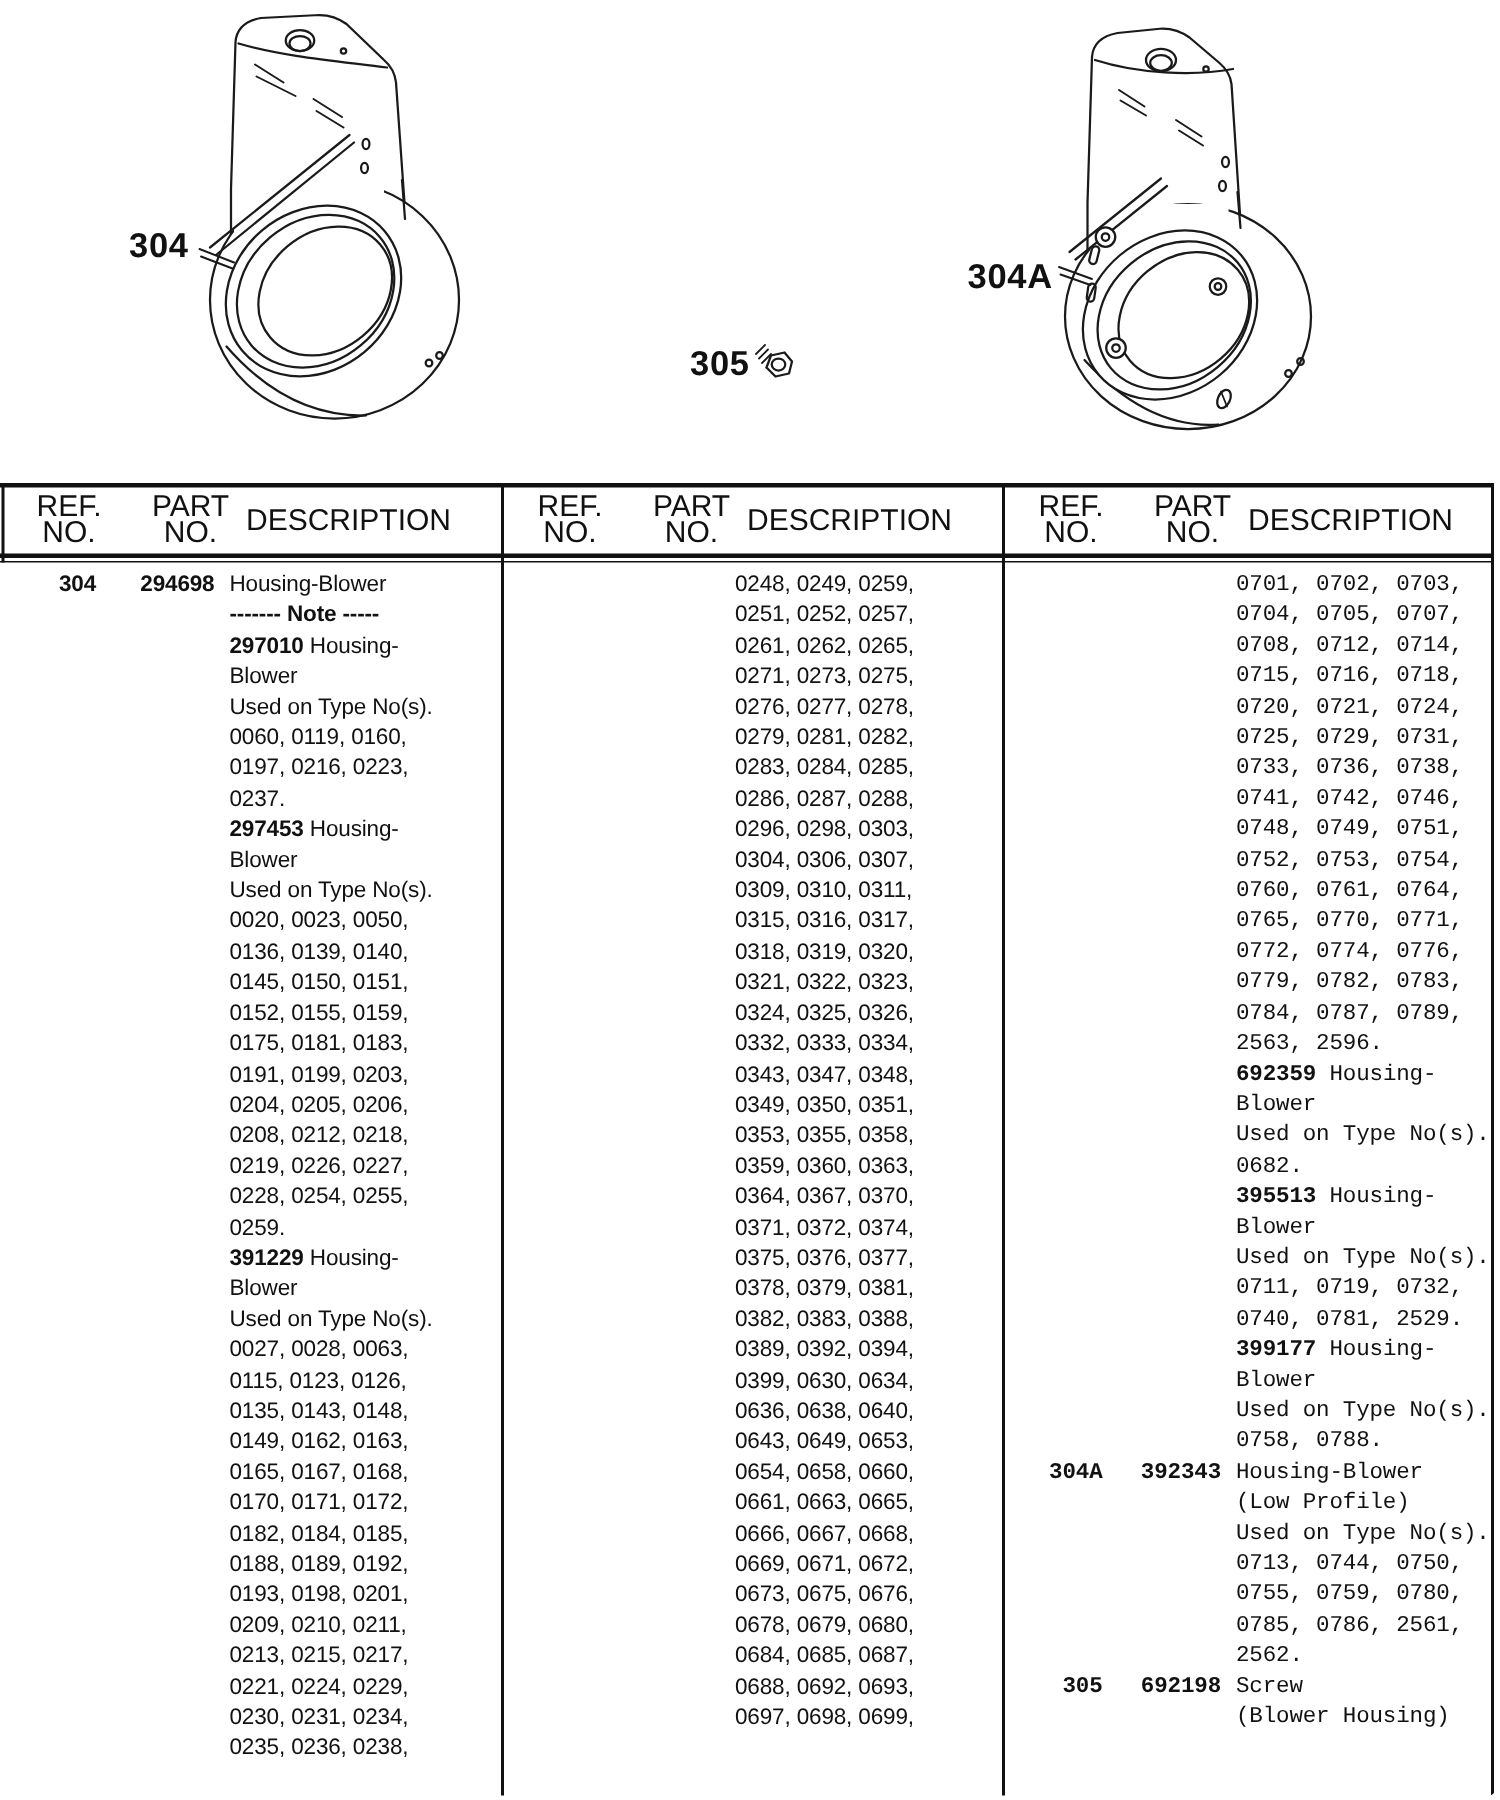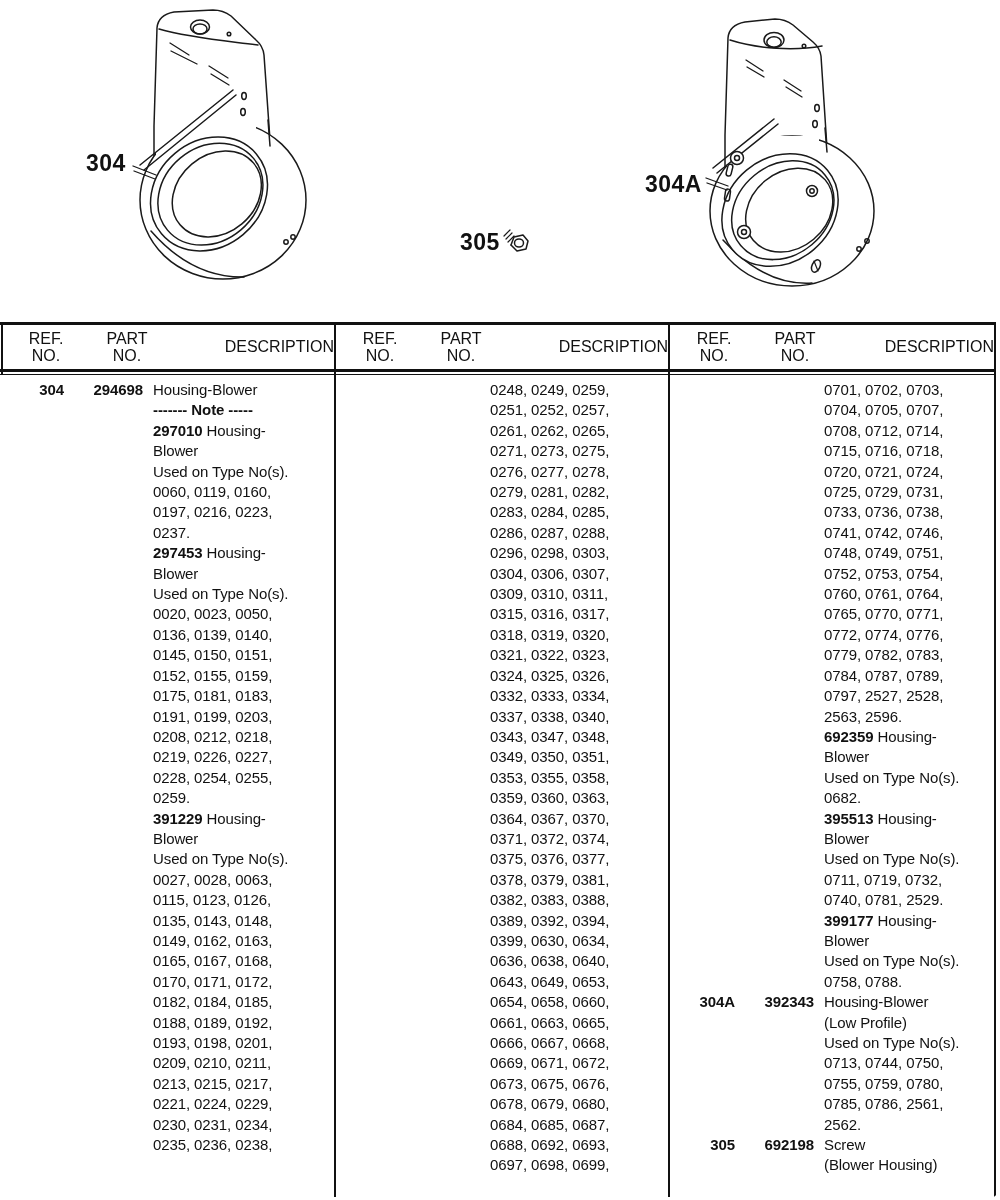--- a/index.html
+++ b/index.html
@@ -14,23 +14,23 @@
   
   .hrule{position:absolute;left:0;width:996px;background:#111;}
   .rule-top{top:322px;height:3px;}
   .rule-head{top:369px;height:3px;}
   .rule-head2{top:374px;height:1px;}
   .vline{position:absolute;background:#111;width:2px;top:322px;height:875px;}
   .v1{left:334px;} .v2{left:668px;} .v3{left:994px;}
   .v0{left:1px;height:53px;}
   
   .thead-panel{position:absolute;top:326px;height:42px;display:grid;
-               grid-template-columns:88px 74px 1fr;align-items:center;font-size:16px;}
+               grid-template-columns:88px 74px 1fr;align-items:center;font-size:20px;}
   .th-stack{text-align:center;line-height:17px;}
-  .th-desc{text-align:right;}
+  .th-desc{text-align:left;}
   
   .tbody-panel{position:absolute;top:380px;}
   .line{display:grid;grid-template-columns:64px 79px 1fr;line-height:20.4px;
         font-size:15px;letter-spacing:-0.1px;white-space:pre;}
   .cell{display:block;}
   .ref,.part{text-align:right;font-weight:700;}
   .desc{padding-left:10px;}
   .b{font-weight:700;}
 </style>
 </head>
@@ -168,20 +168,21 @@
       <div class="line"><span class="cell ref"></span><span class="cell part"></span><span class="cell desc"><span>0237.</span></span></div>
       <div class="line"><span class="cell ref"></span><span class="cell part"></span><span class="cell desc"><span class="b">297453</span><span> Housing-</span></span></div>
       <div class="line"><span class="cell ref"></span><span class="cell part"></span><span class="cell desc"><span>Blower</span></span></div>
       <div class="line"><span class="cell ref"></span><span class="cell part"></span><span class="cell desc"><span>Used on Type No(s).</span></span></div>
       <div class="line"><span class="cell ref"></span><span class="cell part"></span><span class="cell desc"><span>0020, 0023, 0050,</span></span></div>
       <div class="line"><span class="cell ref"></span><span class="cell part"></span><span class="cell desc"><span>0136, 0139, 0140,</span></span></div>
       <div class="line"><span class="cell ref"></span><span class="cell part"></span><span class="cell desc"><span>0145, 0150, 0151,</span></span></div>
       <div class="line"><span class="cell ref"></span><span class="cell part"></span><span class="cell desc"><span>0152, 0155, 0159,</span></span></div>
       <div class="line"><span class="cell ref"></span><span class="cell part"></span><span class="cell desc"><span>0175, 0181, 0183,</span></span></div>
       <div class="line"><span class="cell ref"></span><span class="cell part"></span><span class="cell desc"><span>0191, 0199, 0203,</span></span></div>
+      <div class="line"><span class="cell ref"></span><span class="cell part"></span><span class="cell desc"><span>0204, 0205, 0206,</span></span></div>
       <div class="line"><span class="cell ref"></span><span class="cell part"></span><span class="cell desc"><span>0208, 0212, 0218,</span></span></div>
       <div class="line"><span class="cell ref"></span><span class="cell part"></span><span class="cell desc"><span>0219, 0226, 0227,</span></span></div>
       <div class="line"><span class="cell ref"></span><span class="cell part"></span><span class="cell desc"><span>0228, 0254, 0255,</span></span></div>
       <div class="line"><span class="cell ref"></span><span class="cell part"></span><span class="cell desc"><span>0259.</span></span></div>
       <div class="line"><span class="cell ref"></span><span class="cell part"></span><span class="cell desc"><span class="b">391229</span><span> Housing-</span></span></div>
       <div class="line"><span class="cell ref"></span><span class="cell part"></span><span class="cell desc"><span>Blower</span></span></div>
       <div class="line"><span class="cell ref"></span><span class="cell part"></span><span class="cell desc"><span>Used on Type No(s).</span></span></div>
       <div class="line"><span class="cell ref"></span><span class="cell part"></span><span class="cell desc"><span>0027, 0028, 0063,</span></span></div>
       <div class="line"><span class="cell ref"></span><span class="cell part"></span><span class="cell desc"><span>0115, 0123, 0126,</span></span></div>
       <div class="line"><span class="cell ref"></span><span class="cell part"></span><span class="cell desc"><span>0135, 0143, 0148,</span></span></div>
@@ -207,21 +208,20 @@
       <div class="line"><span class="cell ref"></span><span class="cell part"></span><span class="cell desc"><span>0283, 0284, 0285,</span></span></div>
       <div class="line"><span class="cell ref"></span><span class="cell part"></span><span class="cell desc"><span>0286, 0287, 0288,</span></span></div>
       <div class="line"><span class="cell ref"></span><span class="cell part"></span><span class="cell desc"><span>0296, 0298, 0303,</span></span></div>
       <div class="line"><span class="cell ref"></span><span class="cell part"></span><span class="cell desc"><span>0304, 0306, 0307,</span></span></div>
       <div class="line"><span class="cell ref"></span><span class="cell part"></span><span class="cell desc"><span>0309, 0310, 0311,</span></span></div>
       <div class="line"><span class="cell ref"></span><span class="cell part"></span><span class="cell desc"><span>0315, 0316, 0317,</span></span></div>
       <div class="line"><span class="cell ref"></span><span class="cell part"></span><span class="cell desc"><span>0318, 0319, 0320,</span></span></div>
       <div class="line"><span class="cell ref"></span><span class="cell part"></span><span class="cell desc"><span>0321, 0322, 0323,</span></span></div>
       <div class="line"><span class="cell ref"></span><span class="cell part"></span><span class="cell desc"><span>0324, 0325, 0326,</span></span></div>
       <div class="line"><span class="cell ref"></span><span class="cell part"></span><span class="cell desc"><span>0332, 0333, 0334,</span></span></div>
-      <div class="line"><span class="cell ref"></span><span class="cell part"></span><span class="cell desc"><span>0337, 0338, 0340,</span></span></div>
       <div class="line"><span class="cell ref"></span><span class="cell part"></span><span class="cell desc"><span>0343, 0347, 0348,</span></span></div>
       <div class="line"><span class="cell ref"></span><span class="cell part"></span><span class="cell desc"><span>0349, 0350, 0351,</span></span></div>
       <div class="line"><span class="cell ref"></span><span class="cell part"></span><span class="cell desc"><span>0353, 0355, 0358,</span></span></div>
       <div class="line"><span class="cell ref"></span><span class="cell part"></span><span class="cell desc"><span>0359, 0360, 0363,</span></span></div>
       <div class="line"><span class="cell ref"></span><span class="cell part"></span><span class="cell desc"><span>0364, 0367, 0370,</span></span></div>
       <div class="line"><span class="cell ref"></span><span class="cell part"></span><span class="cell desc"><span>0371, 0372, 0374,</span></span></div>
       <div class="line"><span class="cell ref"></span><span class="cell part"></span><span class="cell desc"><span>0375, 0376, 0377,</span></span></div>
       <div class="line"><span class="cell ref"></span><span class="cell part"></span><span class="cell desc"><span>0378, 0379, 0381,</span></span></div>
       <div class="line"><span class="cell ref"></span><span class="cell part"></span><span class="cell desc"><span>0382, 0383, 0388,</span></span></div>
       <div class="line"><span class="cell ref"></span><span class="cell part"></span><span class="cell desc"><span>0389, 0392, 0394,</span></span></div>
@@ -231,37 +231,36 @@
       <div class="line"><span class="cell ref"></span><span class="cell part"></span><span class="cell desc"><span>0654, 0658, 0660,</span></span></div>
       <div class="line"><span class="cell ref"></span><span class="cell part"></span><span class="cell desc"><span>0661, 0663, 0665,</span></span></div>
       <div class="line"><span class="cell ref"></span><span class="cell part"></span><span class="cell desc"><span>0666, 0667, 0668,</span></span></div>
       <div class="line"><span class="cell ref"></span><span class="cell part"></span><span class="cell desc"><span>0669, 0671, 0672,</span></span></div>
       <div class="line"><span class="cell ref"></span><span class="cell part"></span><span class="cell desc"><span>0673, 0675, 0676,</span></span></div>
       <div class="line"><span class="cell ref"></span><span class="cell part"></span><span class="cell desc"><span>0678, 0679, 0680,</span></span></div>
       <div class="line"><span class="cell ref"></span><span class="cell part"></span><span class="cell desc"><span>0684, 0685, 0687,</span></span></div>
       <div class="line"><span class="cell ref"></span><span class="cell part"></span><span class="cell desc"><span>0688, 0692, 0693,</span></span></div>
       <div class="line"><span class="cell ref"></span><span class="cell part"></span><span class="cell desc"><span>0697, 0698, 0699,</span></span></div>
     </div>
-  <div class="tbody-panel" id="panel-2" style="left:671px;width:323px;">
+  <div class="tbody-panel" id="panel-2" style="left:671px;width:323px;font-family:Liberation Mono, monospace;">
       <div class="line"><span class="cell ref"></span><span class="cell part"></span><span class="cell desc"><span>0701, 0702, 0703,</span></span></div>
       <div class="line"><span class="cell ref"></span><span class="cell part"></span><span class="cell desc"><span>0704, 0705, 0707,</span></span></div>
       <div class="line"><span class="cell ref"></span><span class="cell part"></span><span class="cell desc"><span>0708, 0712, 0714,</span></span></div>
       <div class="line"><span class="cell ref"></span><span class="cell part"></span><span class="cell desc"><span>0715, 0716, 0718,</span></span></div>
       <div class="line"><span class="cell ref"></span><span class="cell part"></span><span class="cell desc"><span>0720, 0721, 0724,</span></span></div>
       <div class="line"><span class="cell ref"></span><span class="cell part"></span><span class="cell desc"><span>0725, 0729, 0731,</span></span></div>
       <div class="line"><span class="cell ref"></span><span class="cell part"></span><span class="cell desc"><span>0733, 0736, 0738,</span></span></div>
       <div class="line"><span class="cell ref"></span><span class="cell part"></span><span class="cell desc"><span>0741, 0742, 0746,</span></span></div>
       <div class="line"><span class="cell ref"></span><span class="cell part"></span><span class="cell desc"><span>0748, 0749, 0751,</span></span></div>
       <div class="line"><span class="cell ref"></span><span class="cell part"></span><span class="cell desc"><span>0752, 0753, 0754,</span></span></div>
       <div class="line"><span class="cell ref"></span><span class="cell part"></span><span class="cell desc"><span>0760, 0761, 0764,</span></span></div>
       <div class="line"><span class="cell ref"></span><span class="cell part"></span><span class="cell desc"><span>0765, 0770, 0771,</span></span></div>
       <div class="line"><span class="cell ref"></span><span class="cell part"></span><span class="cell desc"><span>0772, 0774, 0776,</span></span></div>
       <div class="line"><span class="cell ref"></span><span class="cell part"></span><span class="cell desc"><span>0779, 0782, 0783,</span></span></div>
       <div class="line"><span class="cell ref"></span><span class="cell part"></span><span class="cell desc"><span>0784, 0787, 0789,</span></span></div>
-      <div class="line"><span class="cell ref"></span><span class="cell part"></span><span class="cell desc"><span>0797, 2527, 2528,</span></span></div>
       <div class="line"><span class="cell ref"></span><span class="cell part"></span><span class="cell desc"><span>2563, 2596.</span></span></div>
       <div class="line"><span class="cell ref"></span><span class="cell part"></span><span class="cell desc"><span class="b">692359</span><span> Housing-</span></span></div>
       <div class="line"><span class="cell ref"></span><span class="cell part"></span><span class="cell desc"><span>Blower</span></span></div>
       <div class="line"><span class="cell ref"></span><span class="cell part"></span><span class="cell desc"><span>Used on Type No(s).</span></span></div>
       <div class="line"><span class="cell ref"></span><span class="cell part"></span><span class="cell desc"><span>0682.</span></span></div>
       <div class="line"><span class="cell ref"></span><span class="cell part"></span><span class="cell desc"><span class="b">395513</span><span> Housing-</span></span></div>
       <div class="line"><span class="cell ref"></span><span class="cell part"></span><span class="cell desc"><span>Blower</span></span></div>
       <div class="line"><span class="cell ref"></span><span class="cell part"></span><span class="cell desc"><span>Used on Type No(s).</span></span></div>
       <div class="line"><span class="cell ref"></span><span class="cell part"></span><span class="cell desc"><span>0711, 0719, 0732,</span></span></div>
       <div class="line"><span class="cell ref"></span><span class="cell part"></span><span class="cell desc"><span>0740, 0781, 2529.</span></span></div>

